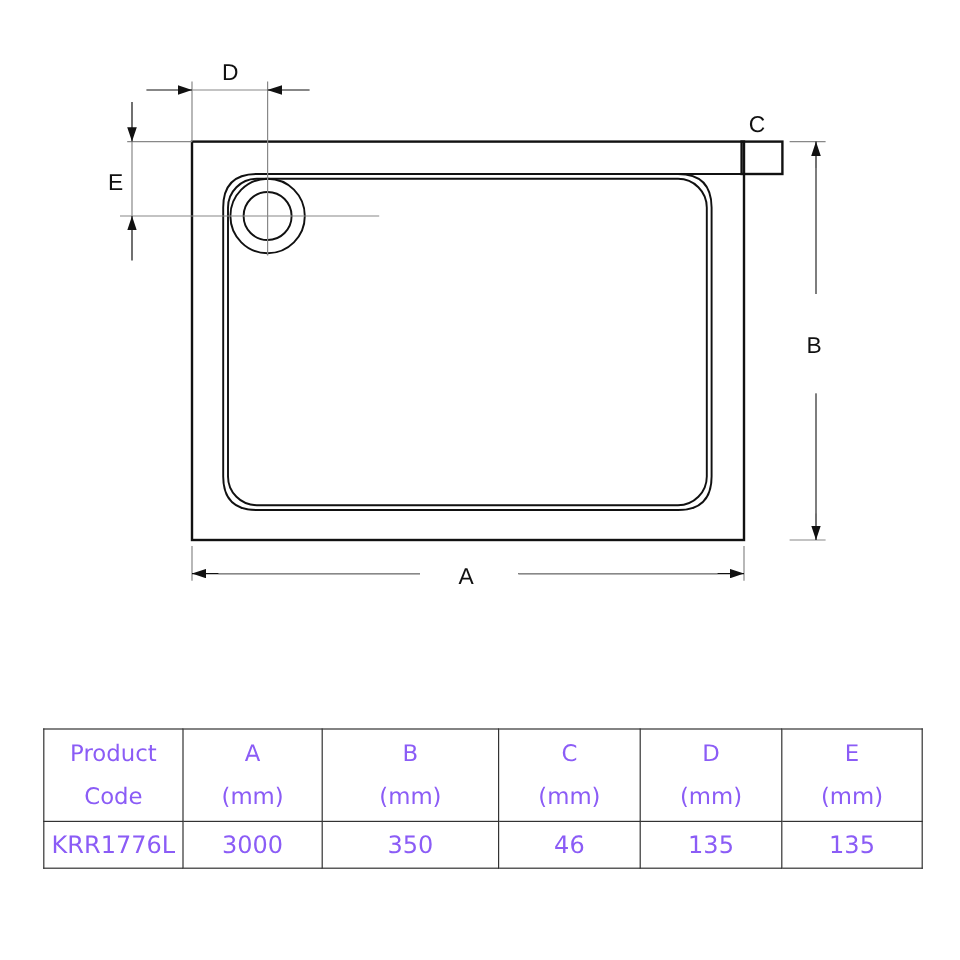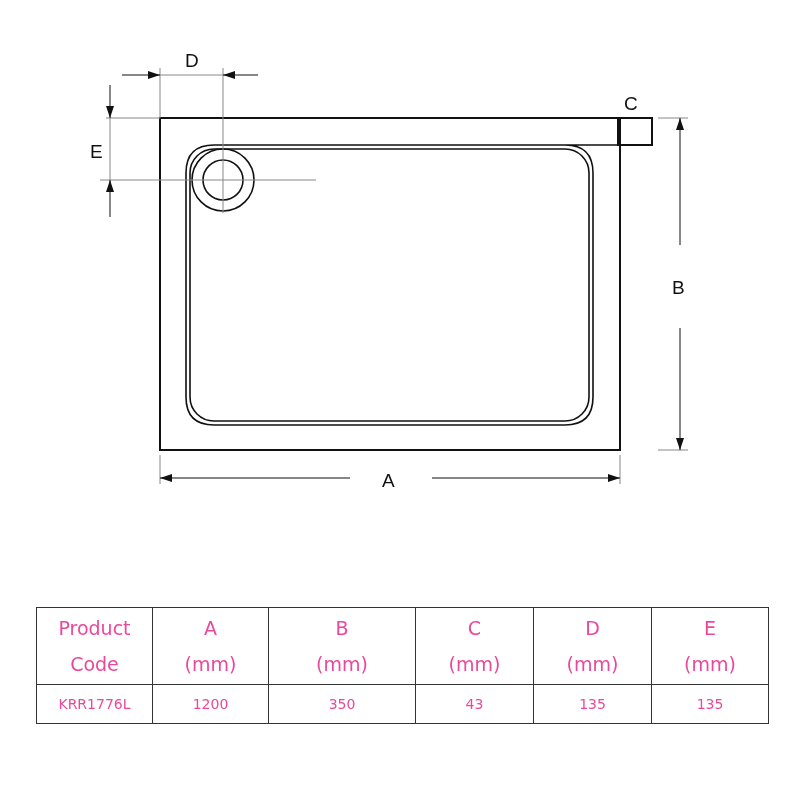--- a/index.html
+++ b/index.html
@@ -1,22 +1,22 @@
 <!DOCTYPE html>
 <html><head>
   <meta charset="utf-8">
   <style>
     html, body { margin: 0; padding: 0; background: #ffffff; }
     body { width: 800px; height: 800px; position: relative; overflow: hidden; font-family: "Liberation Sans", sans-serif; }
     #drawing { position: absolute; left: 0; top: 0; width: 800px; height: 520px; }
     .dim-label { font-family: "Liberation Sans", sans-serif; font-size: 19px; fill: #111; }
-    #spec-table { position: absolute; left: 36px; top: 607px; border-collapse: collapse; font-family: "DejaVu Sans", sans-serif; color: #ec4899; padding-left: 24px; }
+    #spec-table { position: absolute; left: 36px; top: 607px; border-collapse: collapse; font-family: "DejaVu Sans", sans-serif; color: #8b5cf6; padding-left: 24px; }
     #spec-table th, #spec-table td { border: 1.5px solid #333; text-align: center; font-weight: normal; padding: 0; }
     #spec-table th { font-size: 19px; line-height: 36px; height: 76px; }
-    #spec-table td { font-size: 14px; height: 38px; }
+    #spec-table td { font-size: 20px; height: 38px; }
     .c0 { width: 115px; } .c1 { width: 115px; } .c2 { width: 146px; }
     .c3 { width: 117px; } .c4 { width: 117px; } .c5 { width: 116px; }
   </style>
 </head>
 <body>
 
 <svg id="drawing" viewBox="0 0 800 520" xmlns="http://www.w3.org/2000/svg">
   <defs>
     <marker id="arr" markerWidth="12" markerHeight="8" refX="12" refY="4" orient="auto" markerUnits="userSpaceOnUse">
       <path d="M0,0 L12,4 L0,8 Z" fill="#111"></path>
@@ -84,20 +84,20 @@
       <th class="c1"><span>A</span><br><span>(mm)</span></th>
       <th class="c2"><span>B</span><br><span>(mm)</span></th>
       <th class="c3"><span>C</span><br><span>(mm)</span></th>
       <th class="c4"><span>D</span><br><span>(mm)</span></th>
       <th class="c5"><span>E</span><br><span>(mm)</span></th>
     </tr>
   </thead>
   <tbody>
     <tr>
       <td>KRR1776L</td>
-      <td>1200</td>
+      <td>3000</td>
       <td>350</td>
-      <td>43</td>
+      <td>46</td>
       <td>135</td>
       <td>135</td>
     </tr>
   </tbody>
 </table>
 
 </body></html>

